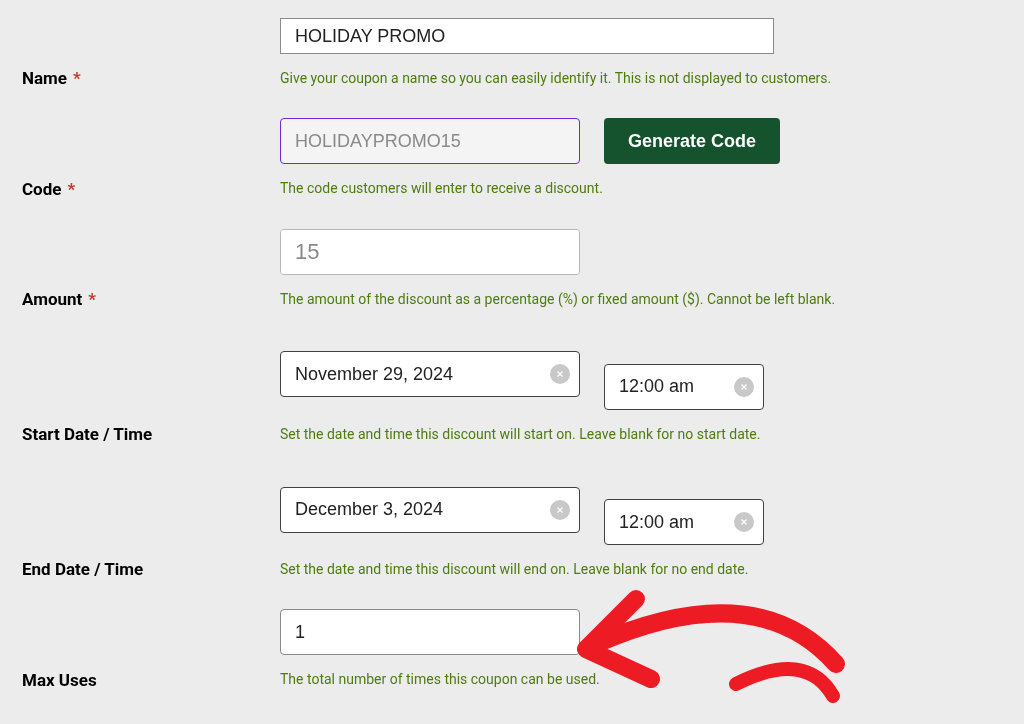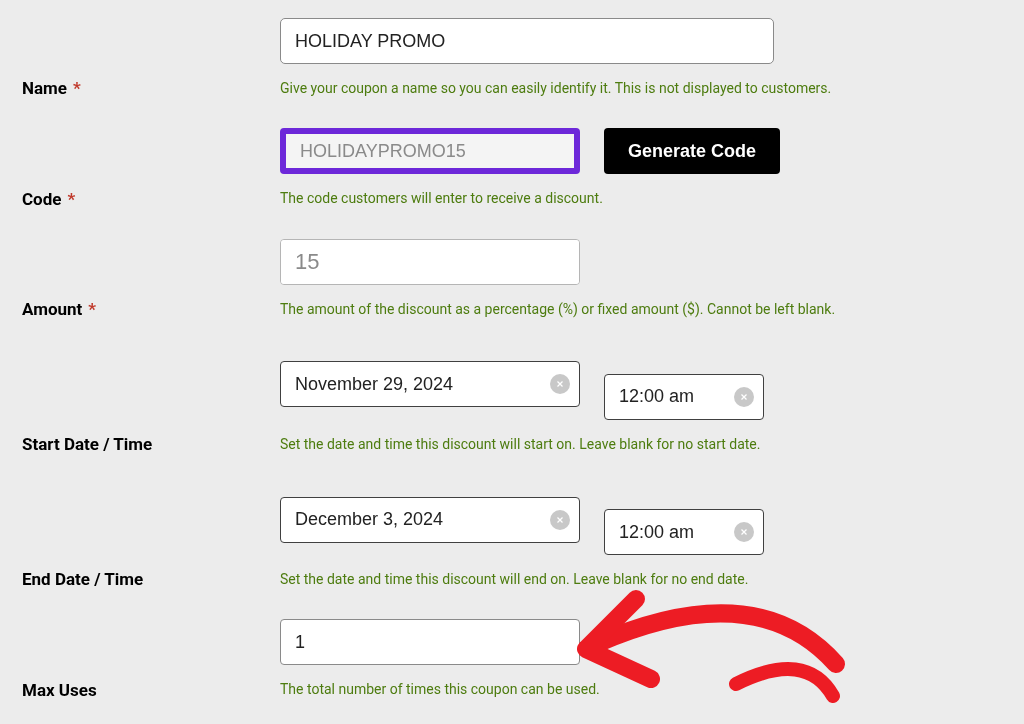--- a/index.html
+++ b/index.html
@@ -42,44 +42,44 @@
     align-items: center;
     margin-bottom: 14px;
   }
   .help {
     font-size: 14px;
     color: #4d7c0f;
     line-height: 1.45;
   }
   input[type="text"].big {
     width: 494px;
-    height: 46px;
+    height: 36px;
     border: 1px solid #8a8a8a;
-    border-radius: 5px;
+    border-radius: 0;
     background: #fff;
     font-size: 18px;
     font-weight: 400;
     padding: 0 14px;
     color: #222;
   }
   input[type="text"].code {
     width: 300px;
     height: 46px;
-    border: 6px solid #6d28d9;
+    border: 1px solid #6d28d9;
     border-radius: 4px;
     background: #f4f4f4;
     font-size: 18px;
     font-weight: 400;
     padding: 0 14px;
     color: #8a8a8a;
   }
   .btn-gray {
     height: 46px;
     padding: 0 24px;
-    background: #000000;
+    background: #14532d;
     color: #fff;
     font-size: 18px;
     font-weight: 700;
     border: none;
     border-radius: 4px;
     cursor: pointer;
   }
   .amount-wrap {
     display: flex;
     border: 1px solid #b5b5b5;

